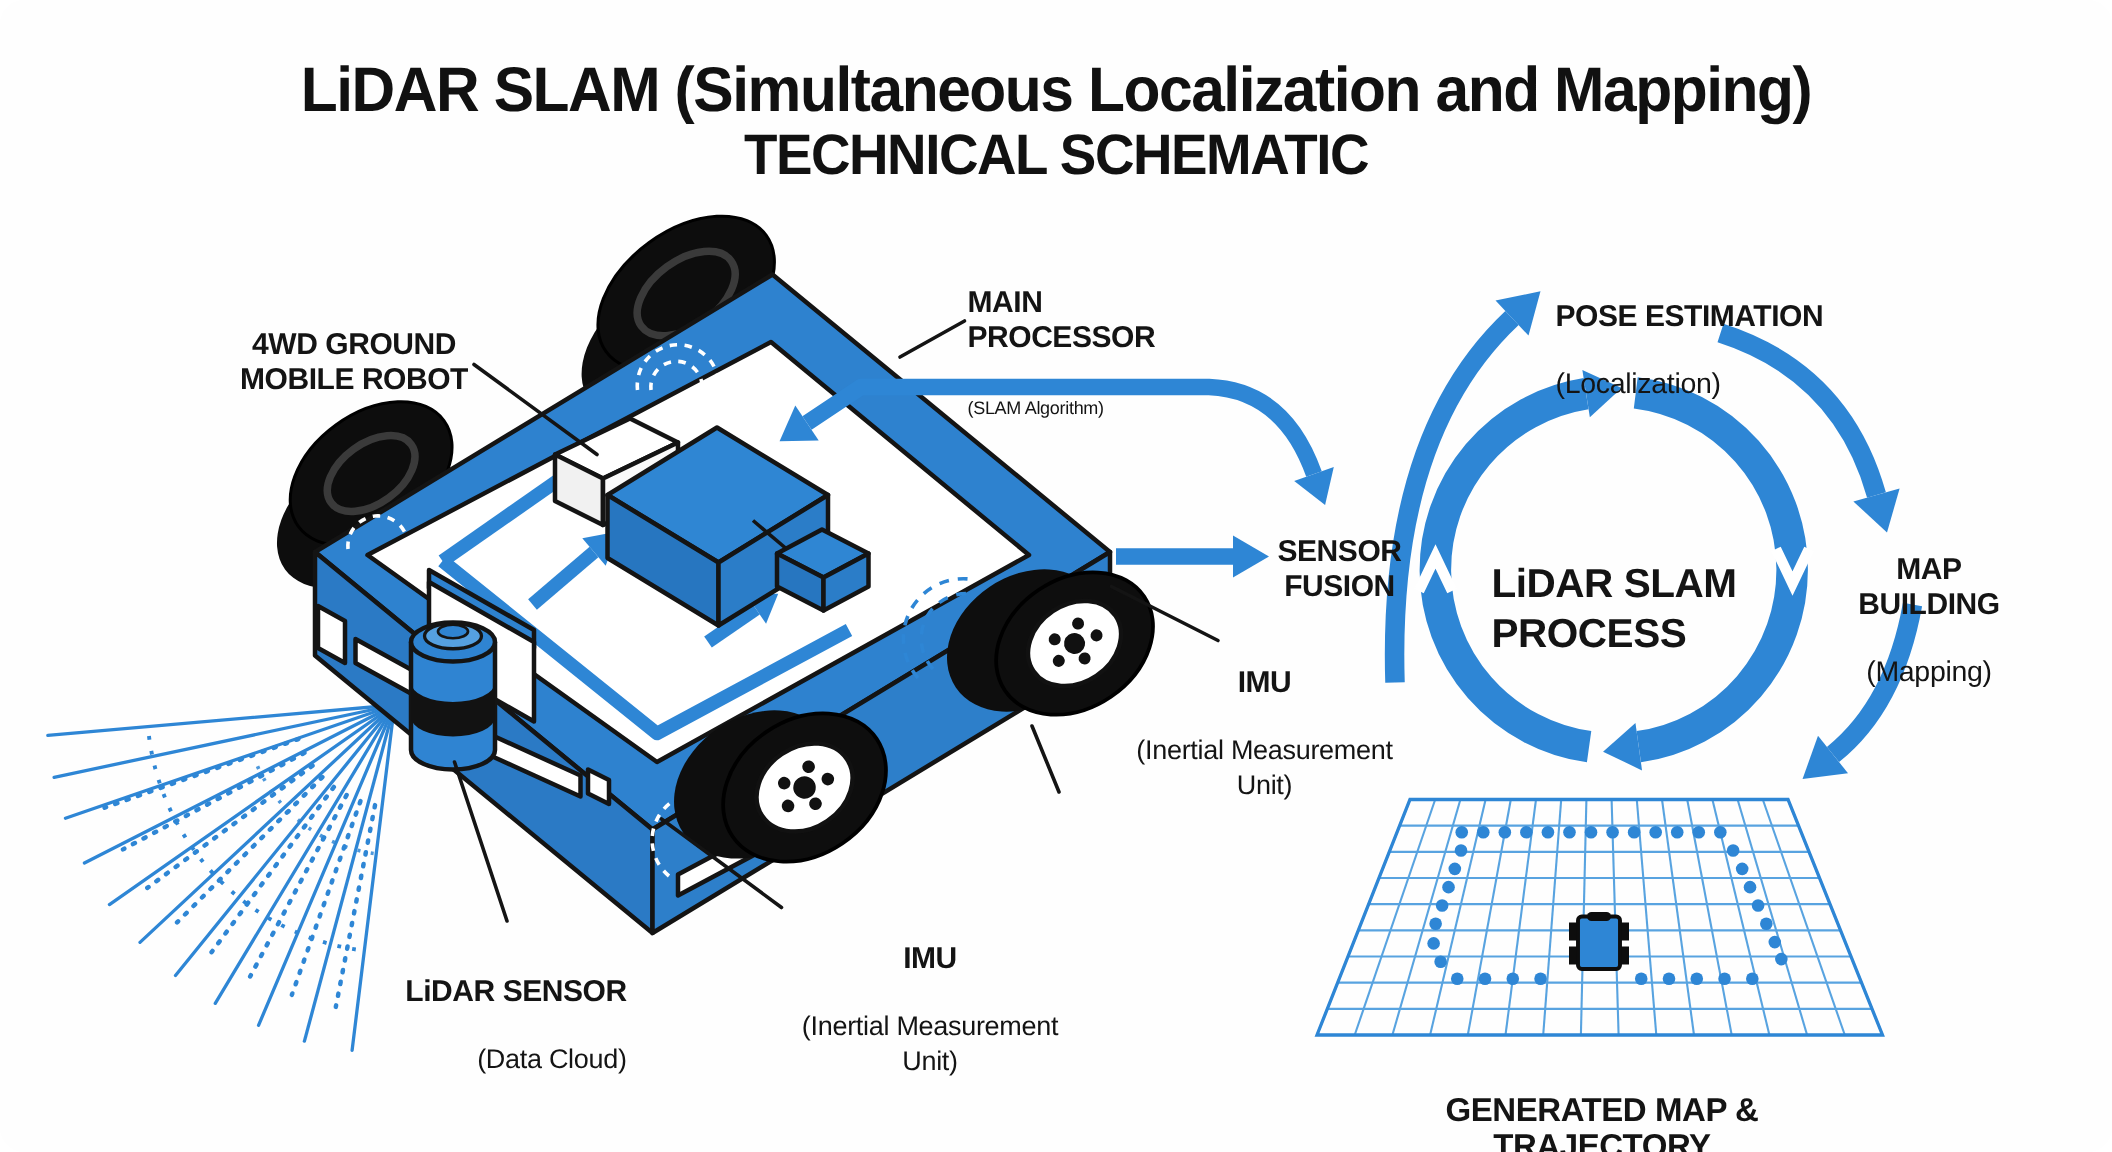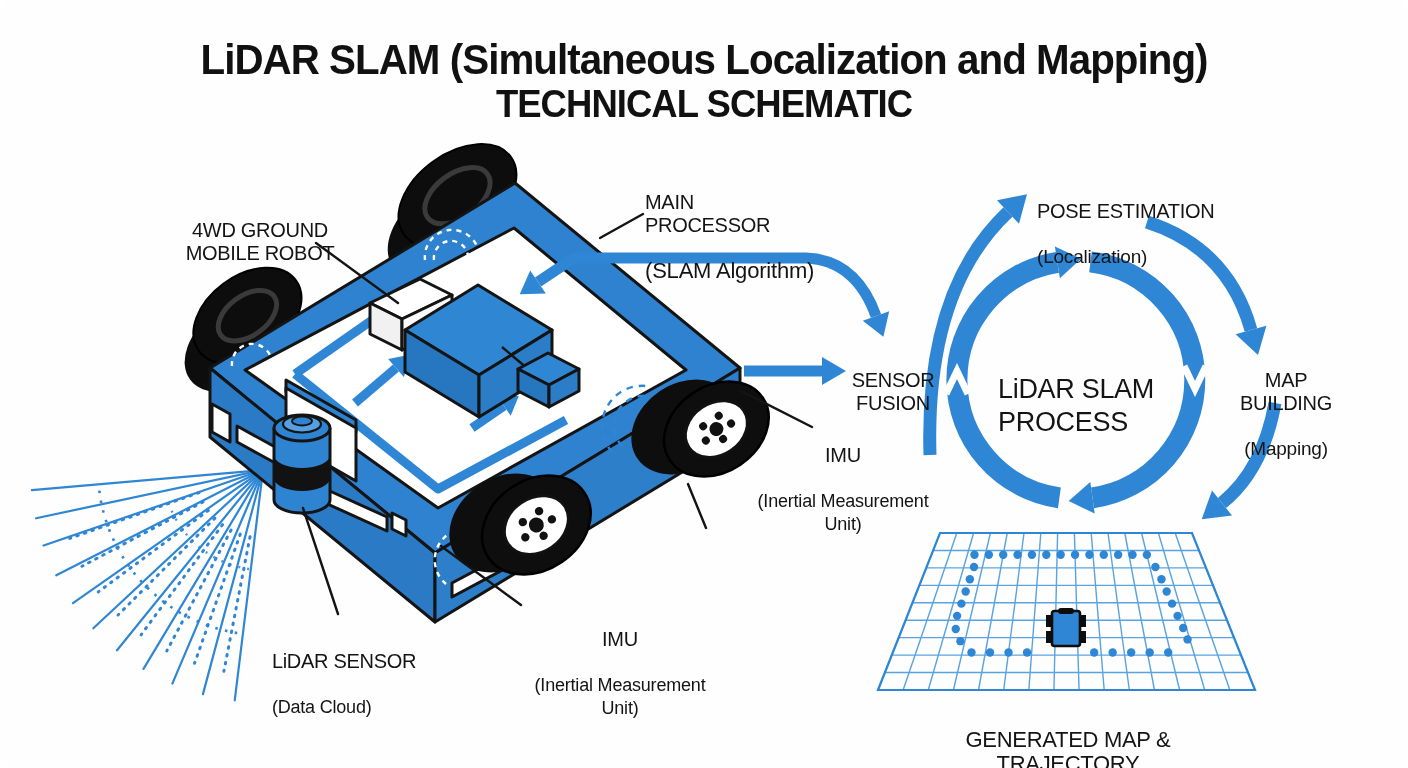--- a/index.html
+++ b/index.html
@@ -1,19 +1,19 @@
 <!DOCTYPE html>
 <html><head>
 <meta charset="utf-8">
 <style>
   html,body{margin:0;padding:0;background:#ffffff;}
   #stage{position:relative;width:1408px;height:768px;background:#fefefe;overflow:hidden;
          font-family:"Liberation Sans","DejaVu Sans",sans-serif;color:#141414;border-radius:16px;}
   .lbl{position:absolute;white-space:pre-line;line-height:1.12;}
-  .lbl .t{font-weight:normal;letter-spacing:-0.3px;}
+  .lbl .t{font-weight:bold;letter-spacing:-0.3px;}
   .lbl .s{font-weight:normal;letter-spacing:-0.2px;}
   .center{text-align:center;transform:translateX(-50%);}
   .titleline{position:absolute;left:50%;transform:translateX(-50%) scaleX(.96);
              font-weight:bold;white-space:nowrap;letter-spacing:-1px;color:#111;}
   #title1{top:36px;font-size:42px;}
   #title2{top:83px;font-size:38px;}
   svg{position:absolute;left:0;top:0;}
   .outline{stroke:#141414;stroke-width:3;stroke-linejoin:round;}
   .blue{fill:#2e86d5;}
   #map-grid line{stroke:#58a3e0;stroke-width:1.4;}
@@ -272,50 +272,50 @@
     <g>
       <line class="leader" x1="316" y1="243" x2="398" y2="303"></line>
       <line class="leader" x1="643" y1="214" x2="600" y2="238"></line>
       <line class="leader" x1="741" y1="391" x2="812" y2="427"></line>
       <line class="leader" x1="688" y1="484" x2="706" y2="528"></line>
       <line class="leader" x1="441" y1="546" x2="521" y2="605"></line>
       <line class="leader" x1="303" y1="508" x2="338" y2="614"></line>
     </g>
   </svg>
 
-  <div class="lbl center" style="left:236px;top:197px;font-size:20px;margin-left:24px;">
+  <div class="lbl center" style="left:236px;top:197px;font-size:20px;">
     <span class="t">4WD GROUND
 MOBILE ROBOT</span>
   </div>
 
   <div class="lbl" style="left:645px;top:169px;font-size:20px;">
     <span class="t">MAIN
 PROCESSOR</span><br>
-    <span class="s" style="font-size:22px;">(SLAM Algorithm)</span>
+    <span class="s" style="font-size:12px;">(SLAM Algorithm)</span>
   </div>
 
   <div class="lbl center" style="left:843px;top:422px;font-size:20px;text-align:center;">
     <span class="t">IMU</span><br>
     <span class="s" style="font-size:18px;">(Inertial Measurement
 Unit)</span>
   </div>
 
 
   <div class="lbl center" style="left:620px;top:606px;font-size:20px;text-align:center;">
     <span class="t">IMU</span><br>
     <span class="s" style="font-size:18px;">(Inertial Measurement
 Unit)</span>
   </div>
 
-  <div class="lbl center" style="left:344px;top:628px;font-size:20px;text-align:left;">
+  <div class="lbl center" style="left:344px;top:628px;font-size:20px;text-align:right;">
     <span class="t">LiDAR SENSOR</span><br>
     <span class="s" style="font-size:18px;">(Data Cloud)</span>
   </div>
 
-  <div class="lbl center" style="left:893px;top:347px;font-size:20px;text-align:center;">
+  <div class="lbl center" style="left:893px;top:335px;font-size:20px;text-align:center;">
     <span class="t">SENSOR
 FUSION</span>
   </div>
 
   <div class="lbl" style="left:1037px;top:178px;font-size:20px;">
     <span class="t">POSE ESTIMATION</span><br>
     <span class="s" style="font-size:19px;">(Localization)</span>
   </div>
 
   <div class="lbl center" style="left:1286px;top:347px;font-size:20px;text-align:center;">

